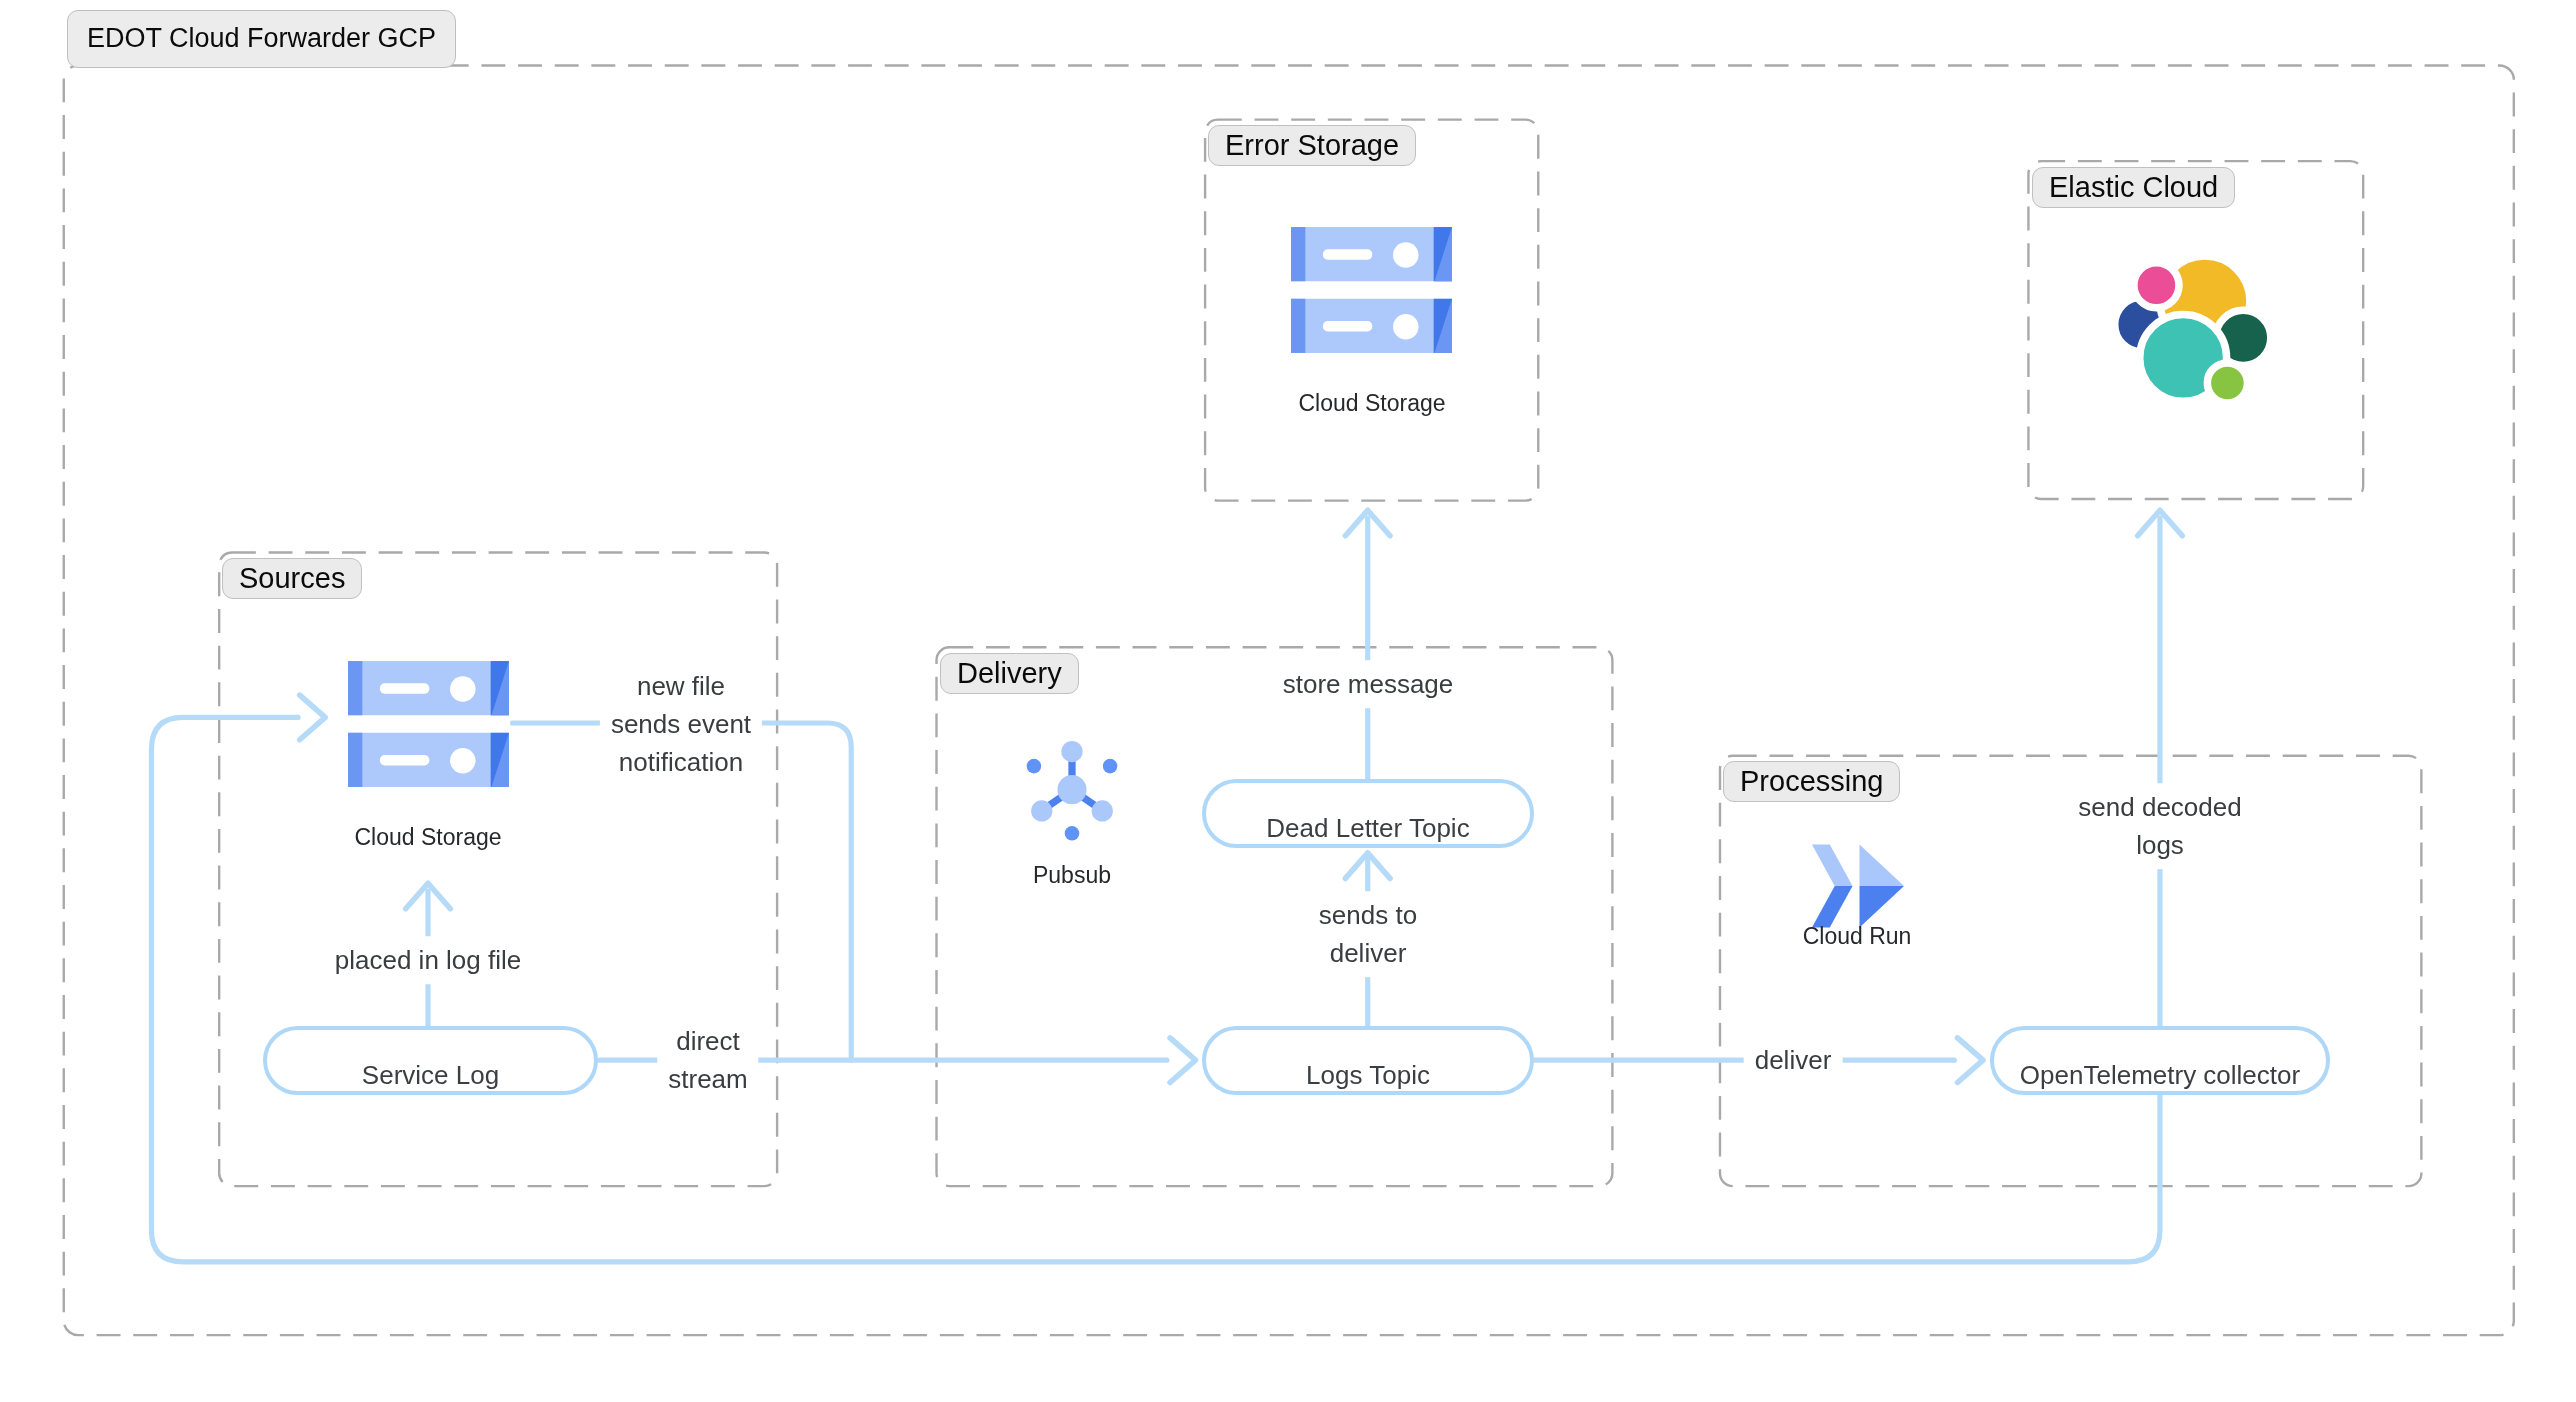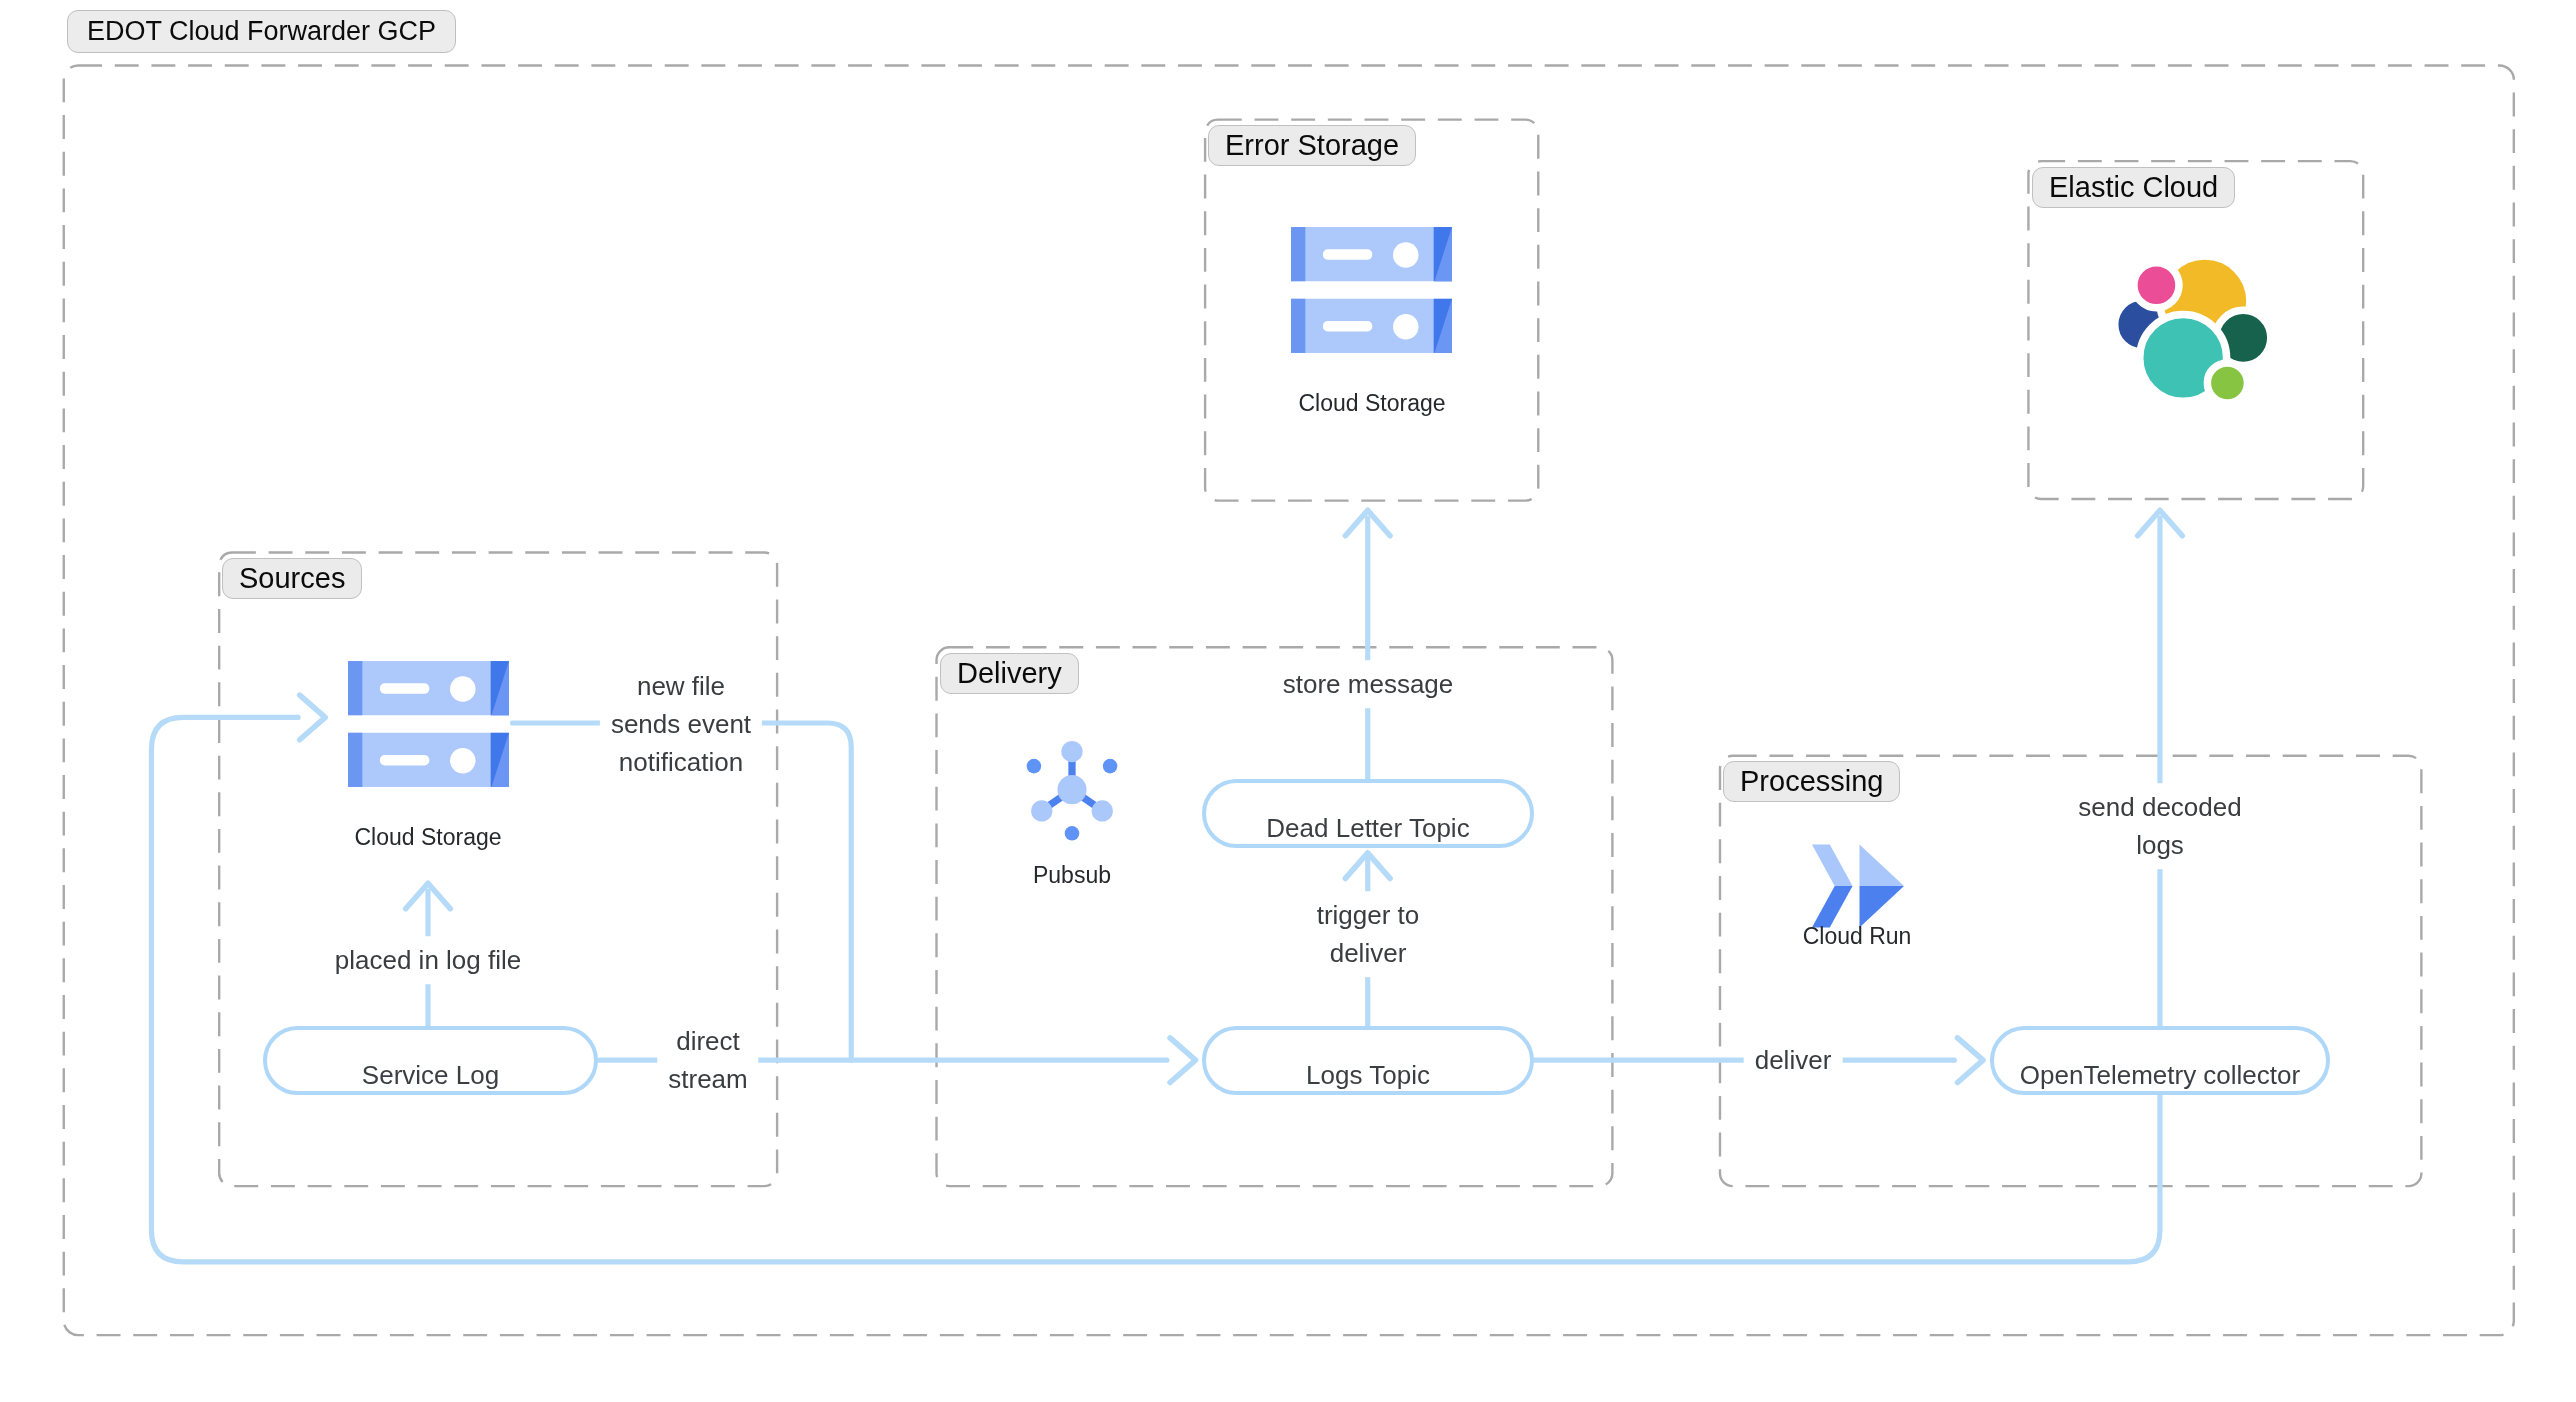--- a/index.html
+++ b/index.html
@@ -4,21 +4,21 @@
 <style>
   html,body{margin:0;padding:0;background:#ffffff}
   .canvas{position:relative;width:2576px;height:1403px;background:#ffffff;
           font-family:"Liberation Sans",sans-serif;overflow:hidden}
   .layer{position:absolute;left:0;top:0;z-index:1}
   .gpill{position:absolute;z-index:3;background:#ebebeb;border:1.6px solid #c0c0c0;
          border-radius:11px;height:41px;display:flex;align-items:center;
          padding:12px 16px;font-size:29px;font-weight:500;color:#0b0b0b;white-space:nowrap;
          box-sizing:border-box}
   .title-pill{position:absolute;left:67px;top:9.6px;z-index:3;background:#ececec;
-         border:1.6px solid #bfbfbf;border-radius:11px;height:43px;display:flex;
+         border:1.6px solid #bfbfbf;border-radius:11px;height:58px;display:flex;
          align-items:center;padding:6px 19px;font-size:27px;font-weight:500;color:#0b0b0b;
          white-space:nowrap;box-sizing:border-box}
   .node{position:absolute;z-index:2;background:#ffffff;border:4px solid #aed7f8;
         border-radius:36px;display:flex;align-items:flex-end;justify-content:center;
         font-size:26px;color:#3b3e42;box-sizing:border-box;white-space:nowrap}
   .cap{position:absolute;z-index:2;transform:translate(-50%,-50%);font-size:23px;
        color:#26282b;white-space:nowrap}
   .elabel{position:absolute;z-index:2;transform:translate(-50%,-50%);font-size:26px;
           color:#3a3d40;background:#ffffff;padding:4.8px 11px;text-align:center;
           line-height:38px;white-space:nowrap}
@@ -173,21 +173,21 @@
     <div>sends event</div>
     <div>notification</div>
   </div>
 
   <div class="elabel" style="left:708px;top:1060px">
     <div>direct</div>
     <div>stream</div>
   </div>
 
   <div class="elabel" style="left:1368px;top:934px">
-    <div>trigger to</div>
+    <div>sends to</div>
     <div>deliver</div>
   </div>
 
   <div class="elabel" style="left:1368px;top:684px">store message</div>
 
   <div class="elabel" style="left:1793px;top:1060px">deliver</div>
 
   <div class="elabel" style="left:2160px;top:826px">
     <div>send decoded</div>
     <div>logs</div>

